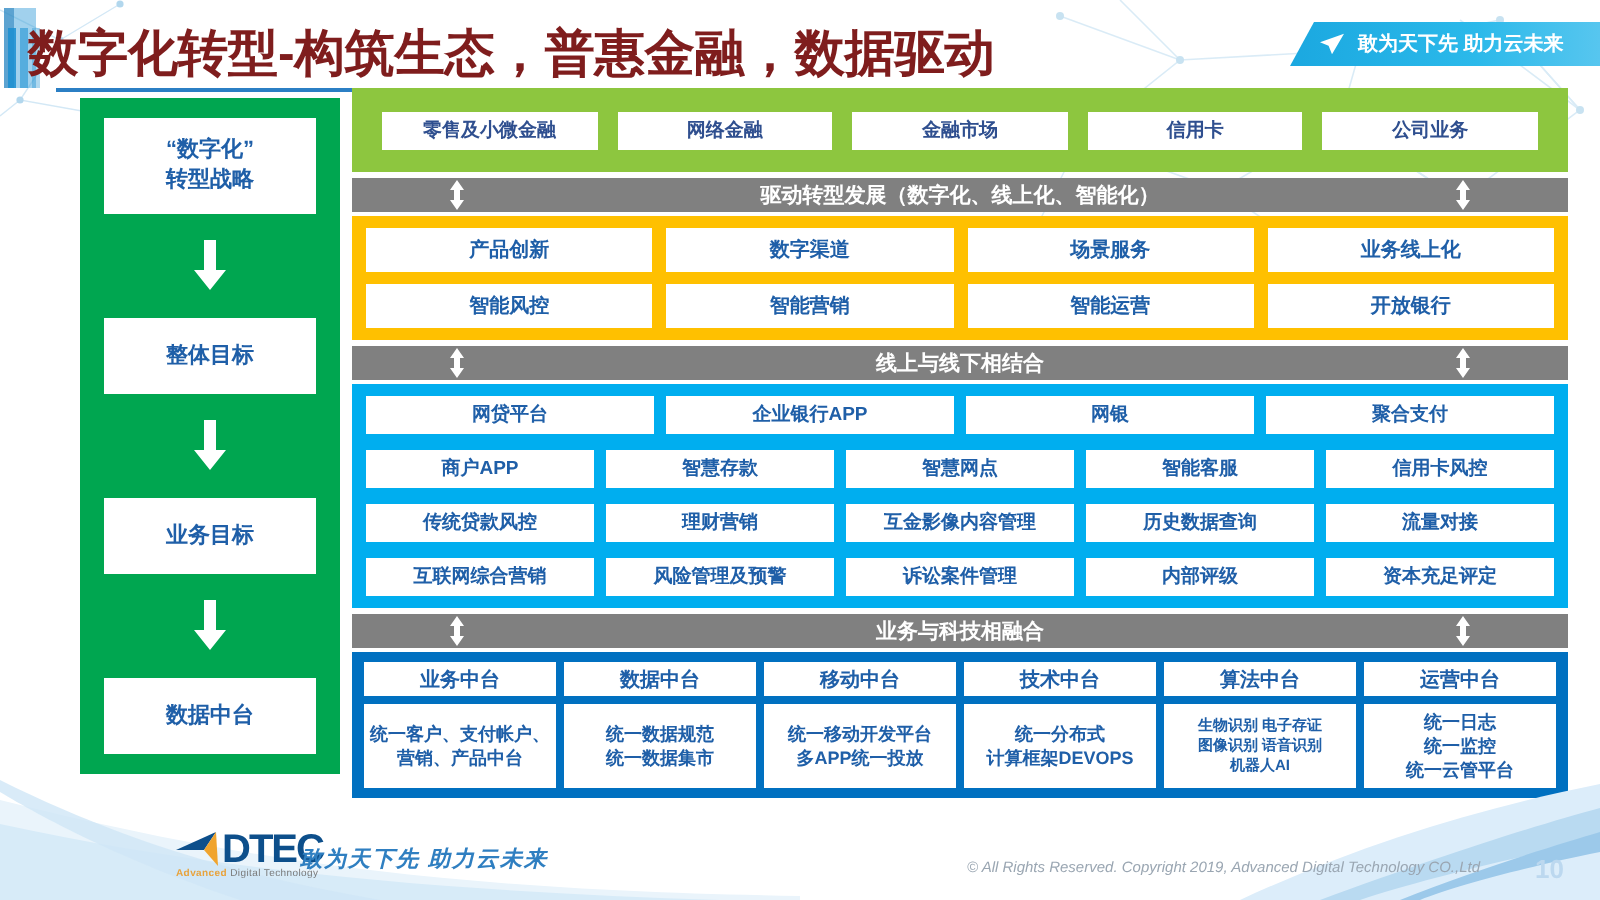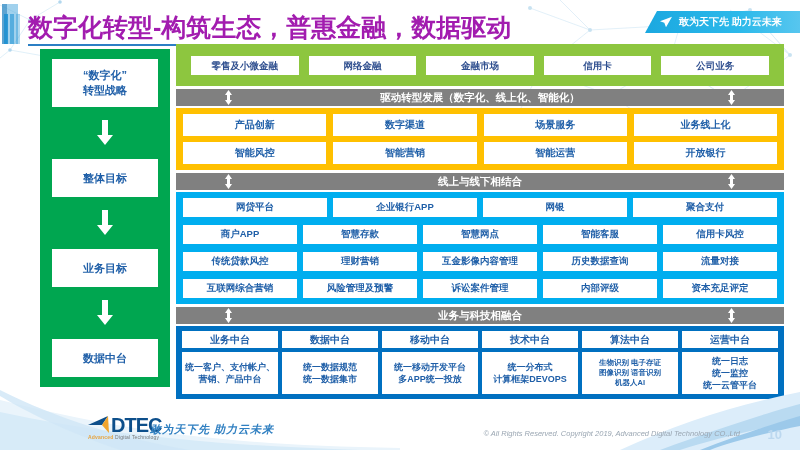--- a/index.html
+++ b/index.html
@@ -14,22 +14,22 @@
   .bg-net{position:absolute;left:520px;top:0;width:280px;height:120px;opacity:.55;pointer-events:none;}
   .bg-topleft{position:absolute;left:0;top:0;width:70px;height:60px;pointer-events:none;opacity:.9;}
   .bg-footer{position:absolute;left:0;bottom:0;width:800px;height:60px;pointer-events:none;}
 
   
   .title-bars{position:absolute;left:4px;top:14px;width:22px;height:30px;display:flex;gap:2px;}
   .title-bars i{display:block;width:4px;height:100%;background:#1a8fd1;opacity:.85;}
   .title-bars i:nth-child(2){opacity:.55;}
   .title-bars i:nth-child(3){opacity:.35;}
   .slide-title{
-    position:absolute;left:28px;top:8px;
-    font-size:25px;font-weight:bold;color:#a21caf;letter-spacing:0px;
+    position:absolute;left:14px;top:8px;
+    font-size:25px;font-weight:bold;color:#7f1d1d;letter-spacing:0px;
     white-space:nowrap;line-height:38px;
   }
   .title-underline{position:absolute;left:28px;top:44px;width:535px;height:2px;background:#2b7fc4;}
 
   .huawei{position:absolute;left:586px;top:3px;width:58px;height:42px;text-align:center;}
   .huawei .hw-mark{height:26px;}
   .huawei .hw-word{font-size:8px;font-weight:bold;color:#d11;letter-spacing:1.6px;margin-top:1px;}
 
   .tagline{
     position:absolute;left:645px;top:11px;width:155px;height:22px;

